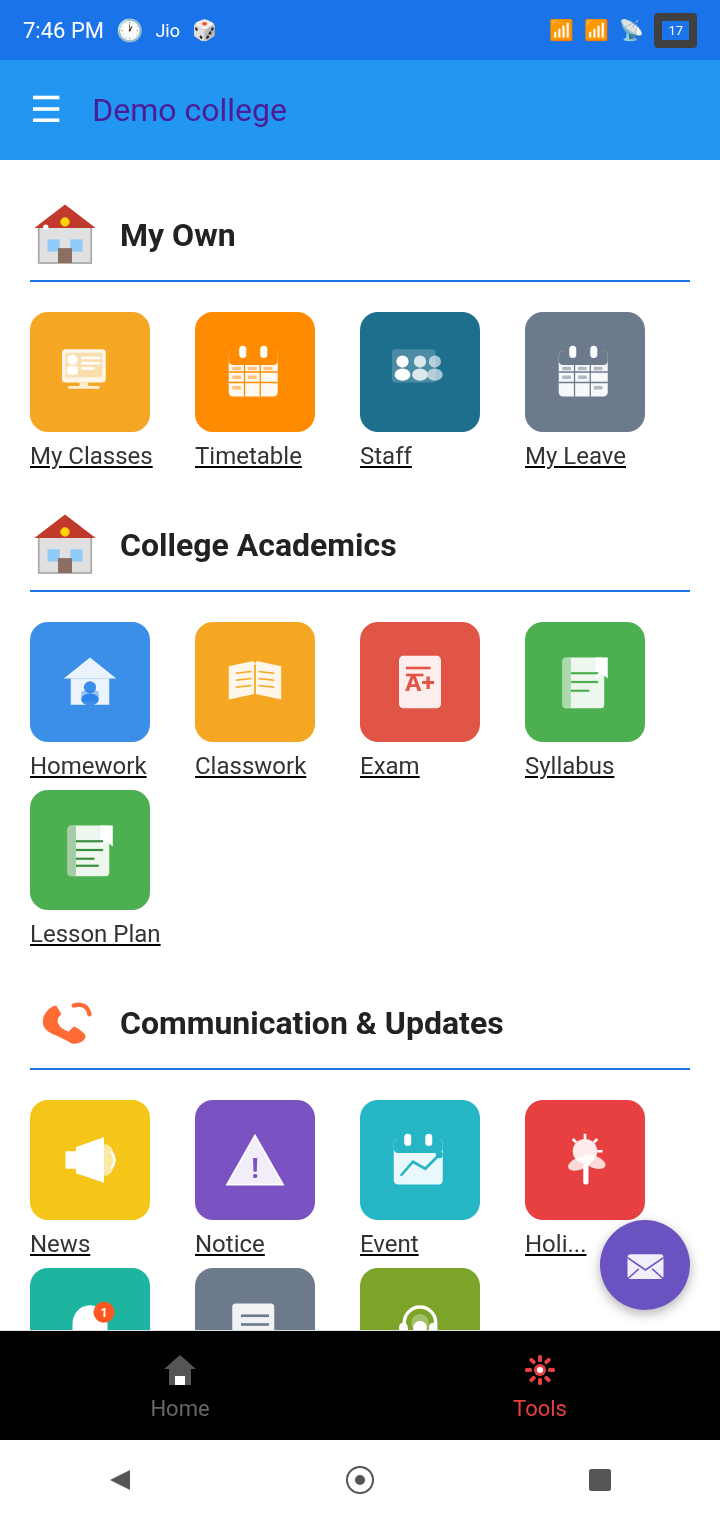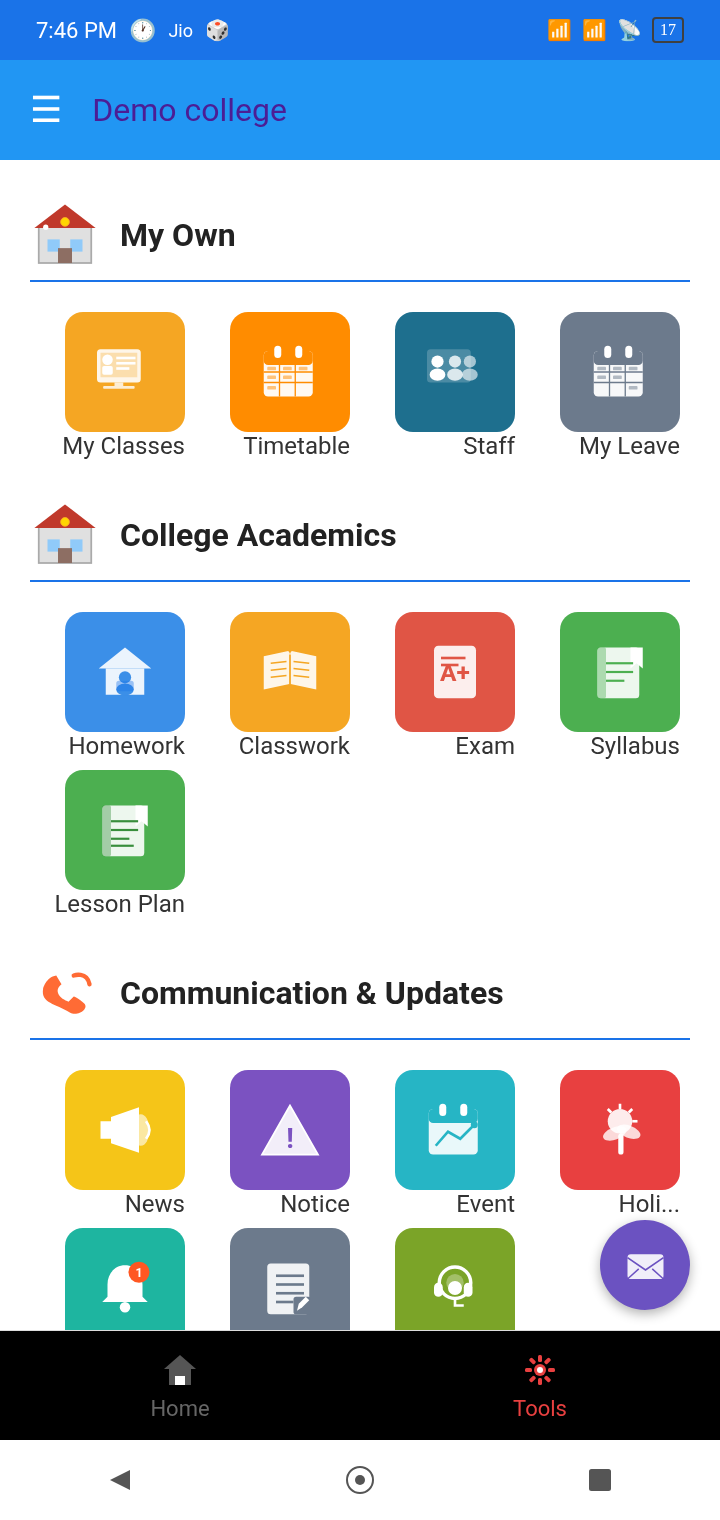--- a/index.html
+++ b/index.html
@@ -13,33 +13,32 @@
     }
 
     
     .status-bar {
       width: 100%;
       height: 60px;
       background: #1a73e8;
       display: flex;
       align-items: center;
       justify-content: space-between;
-      padding: 0 36px;
+      padding: 0 23px;
       color: white;
       font-size: 22px;
     }
     .status-left { display: flex; align-items: center; gap: 12px; }
     .status-right { display: flex; align-items: center; gap: 10px; font-size: 20px; }
     .battery-indicator {
-      border: 2px solid #404040;
+      border: 8px solid #404040;
       border-radius: 4px;
       padding: 2px 6px;
-      font-size: 16px;
+      font-size: 13px;
       position: relative;
-      font-family: Liberation Serif, serif;
     }
 
     
     .app-bar {
       width: 100%;
       height: 100px;
       background: #2196F3;
       display: flex;
       align-items: center;
       padding: 0 30px;
@@ -84,23 +83,25 @@
     
     .icon-grid {
       display: flex;
       flex-wrap: wrap;
       gap: 10px;
       padding: 10px 0 20px 0;
     }
     .icon-item {
       display: flex;
       flex-direction: column;
-      align-items: flex-end;
+      align-items: flex-start;
       width: 155px;
       cursor: pointer;
+      gap: 10px;
+      text-decoration: underline;
     }
     .icon-box {
       width: 120px;
       height: 120px;
       border-radius: 18px;
       display: flex;
       align-items: center;
       justify-content: center;
     }
     .icon-label {

